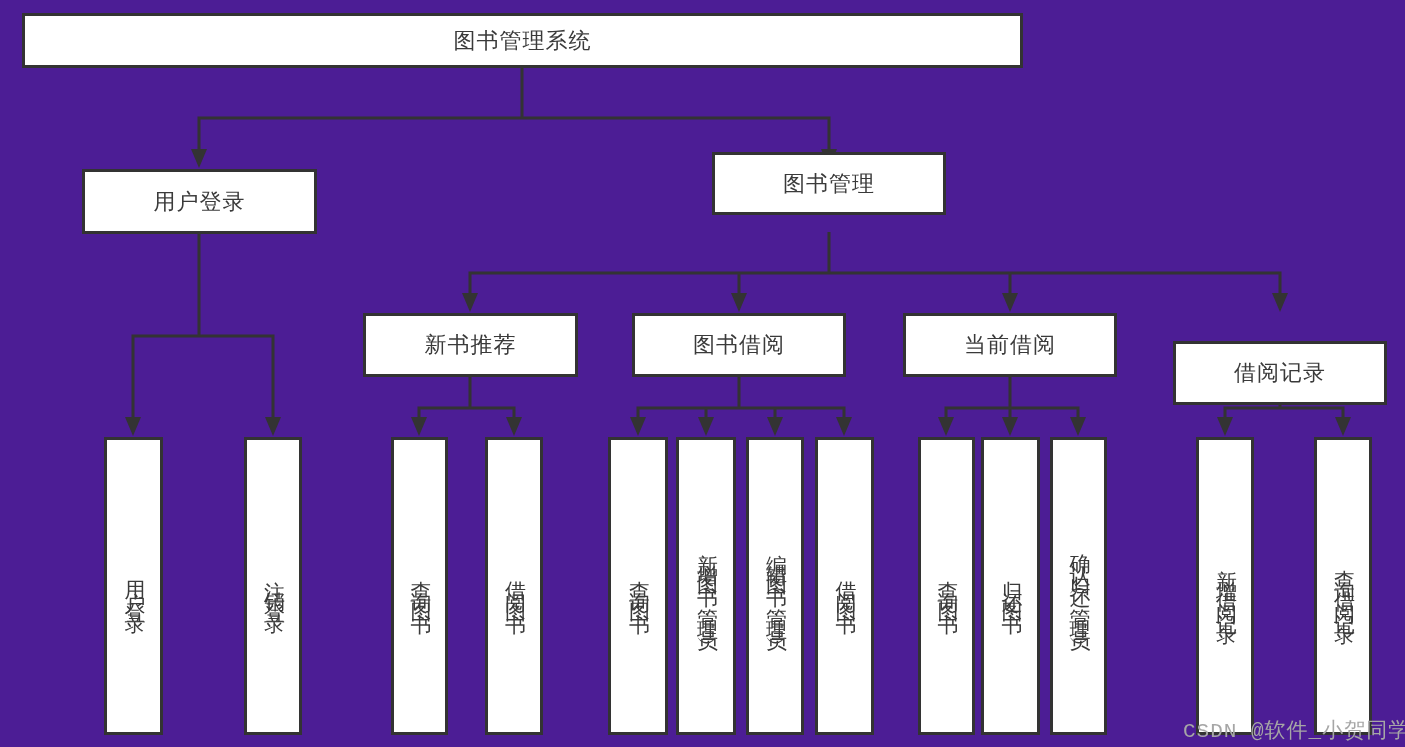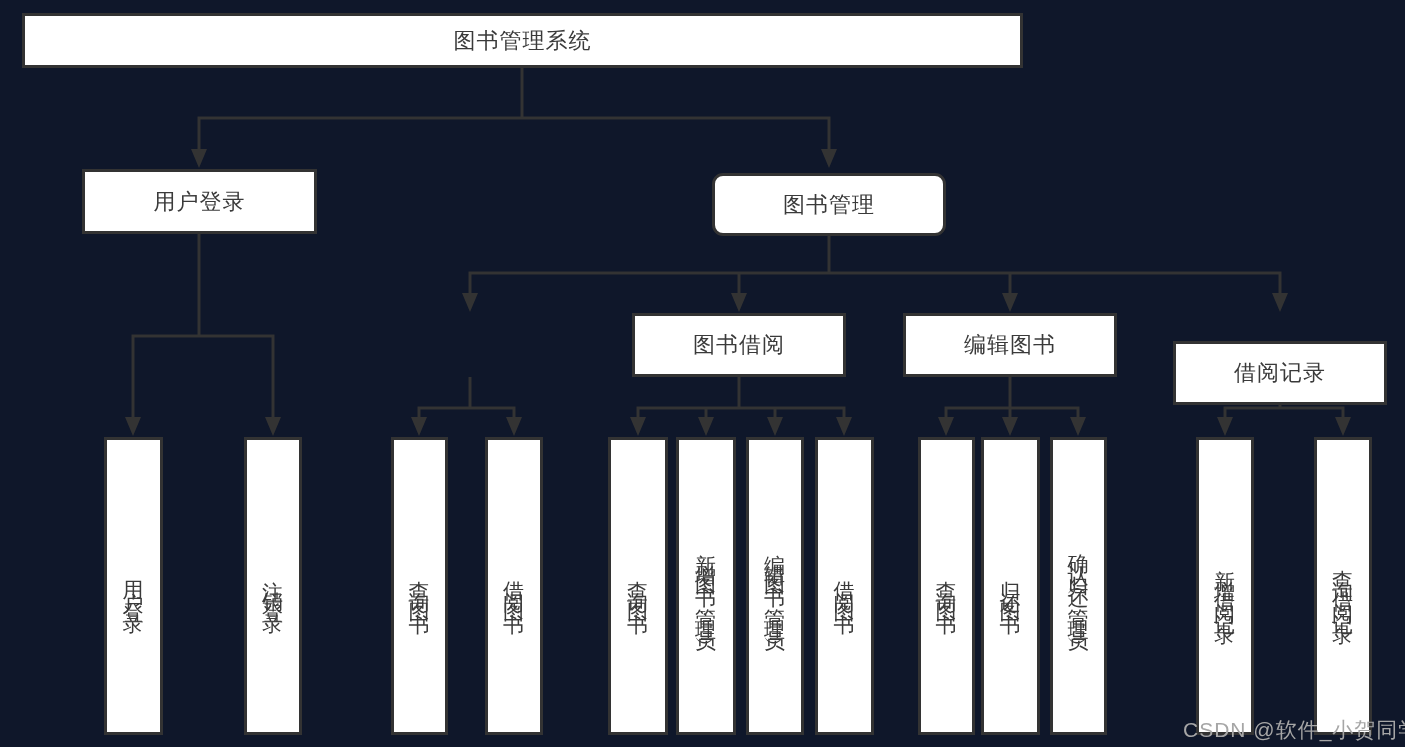--- a/index.html
+++ b/index.html
@@ -1,21 +1,21 @@
 <!DOCTYPE html>
 <html><head>
 <meta charset="utf-8">
 <style>
   html, body { margin: 0; padding: 0; background: #ffffff; }
   .canvas {
     position: relative;
     width: 1405px;
     height: 747px;
-    background: #0f172a;
-    font-family: Liberation Sans, sans-serif;
+    background: #4c1d95;
+    font-family: Liberation Mono, monospace;
     overflow: hidden;
   }
   .connectors {
     position: absolute;
     left: 0; top: 0;
     width: 1405px; height: 747px;
   }
   .node {
     position: absolute;
     box-sizing: border-box;
@@ -93,29 +93,32 @@
              M1335 417 H1351 L1343 436 Z"></path>
   </svg>
 
   <div class="node h" style="left:22px;top:13px;width:1001px;height:55px;">
     <span>图书管理系统</span>
   </div>
 
   <div class="node h" style="left:82px;top:169px;width:235px;height:65px;">
     <span>用户登录</span>
   </div>
-  <div class="node h" style="left:712px;top:173px;width:234px;height:63px;border-radius:11px;">
+  <div class="node h" style="left:712px;top:152px;width:234px;height:63px;">
     <span>图书管理</span>
   </div>
 
+  <div class="node h" style="left:363px;top:313px;width:215px;height:64px;">
+    <span>新书推荐</span>
+  </div>
   <div class="node h" style="left:632px;top:313px;width:214px;height:64px;text-align:right;">
     <span>图书借阅</span>
   </div>
   <div class="node h" style="left:903px;top:313px;width:214px;height:64px;">
-    <span>编辑图书</span>
+    <span>当前借阅</span>
   </div>
   <div class="node h" style="left:1173px;top:313px;width:214px;height:64px;margin-top:28px;">
     <span>借阅记录</span>
   </div>
 
   <div class="node v" style="left:104px;top:437px;width:59px;height:298px;">
     <span>用户登录</span>
   </div>
   <div class="node v" style="left:244px;top:437px;width:58px;height:298px;">
     <span>注销登录</span>

